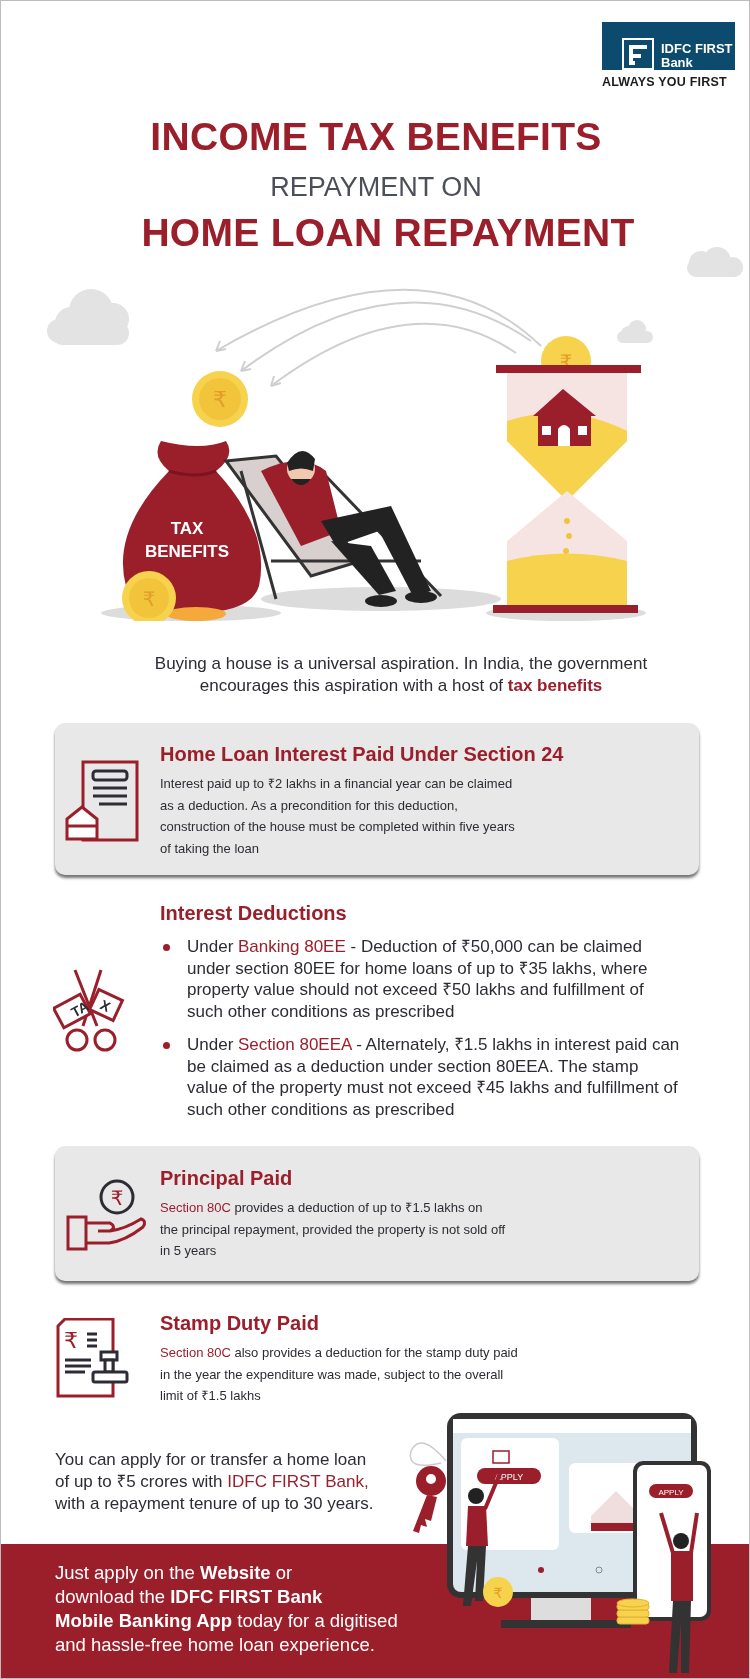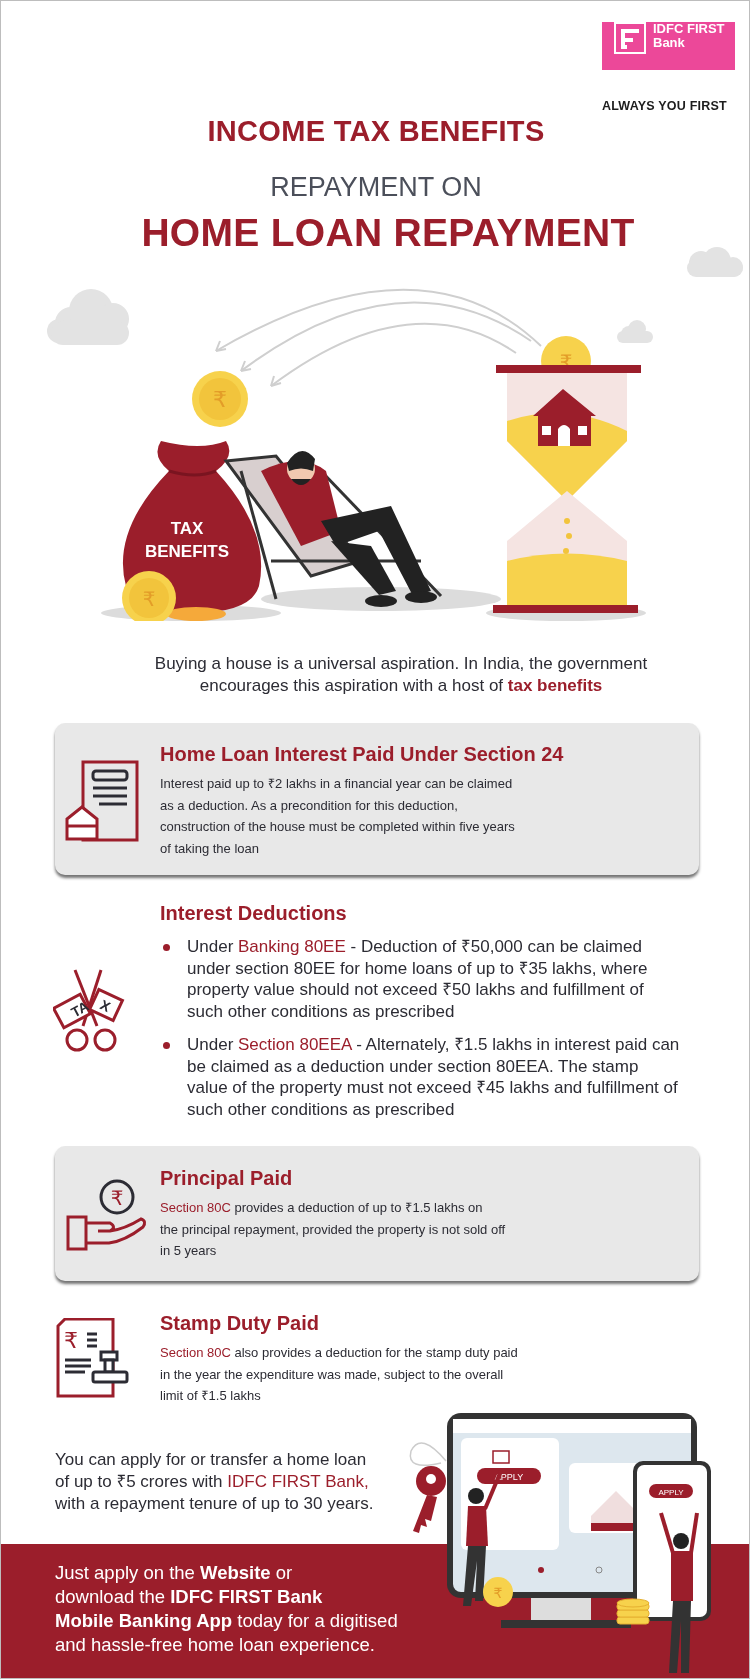--- a/index.html
+++ b/index.html
@@ -1,29 +1,29 @@
 <!DOCTYPE html>
 <html><head>
 <meta charset="utf-8">
 <style>
   * { box-sizing: border-box; margin: 0; padding: 0; }
   html, body { width: 750px; height: 1679px; background: #ffffff; overflow: hidden; }
   body { font-family: "Liberation Sans", sans-serif; color: #2c2c34; position: relative; }
   .page { position: relative; width: 750px; height: 1679px; border: 1px solid #bdbdbd; overflow: hidden; background: #fff; }
 
   
-  .logo { position: absolute; left: 601px; top: 21px; width: 133px; height: 48px; background: #ec4899; display: flex; align-items: flex-start; padding-left: 12px; }
+  .logo { position: absolute; left: 601px; top: 21px; width: 133px; height: 48px; background: #0c4a6e; display: flex; align-items: flex-end; padding-left: 20px; }
   .logo-mark { width: 32px; height: 32px; border: 2px solid #fff; position: relative; margin-right: 7px; }
   .logo-mark i { position: absolute; background: #fff; }
   .logo-text { color: #fff; font-weight: bold; font-size: 13px; line-height: 14px; }
-  .tagline { position: absolute; left: 601px; top: 74px; font-size: 12.5px; font-weight: bold; color: #1d1d1d; letter-spacing: 0.2px; margin-top: 24px; }
+  .tagline { position: absolute; left: 601px; top: 74px; font-size: 12.5px; font-weight: bold; color: #1d1d1d; letter-spacing: 0.2px; }
 
   
   .h1 { position: absolute; left: 0; width: 750px; text-align: center; color: #9b1e2b; font-weight: bold; }
-  .h-title1 { top: 114px; font-size: 29px; letter-spacing: 0.3px; }
+  .h-title1 { top: 114px; font-size: 39px; letter-spacing: 0.3px; }
   .h-sub { position: absolute; top: 171px; left: 0; width: 750px; text-align: center; font-size: 27px; color: #4b4f5a; }
   .h-title2 { top: 210px; font-size: 39px; letter-spacing: 0.3px; padding-left: 24px; }
 
   .illus { position: absolute; left: 0; top: 240px; width: 750px; height: 380px; }
 
   .intro { position: absolute; left: 0; top: 652px; width: 750px; text-align: center; font-size: 17px; line-height: 22px; color: #2c2c34; margin-left: 25px; }
   .accent { color: #9b1e2b; }
   .accent-b { color: #9b1e2b; font-weight: bold; }
 
   .card { position: absolute; left: 54px; width: 644px; background: #e8e8e8; border-radius: 10px; box-shadow: 0 3px 3px rgba(0,0,0,0.55); }

